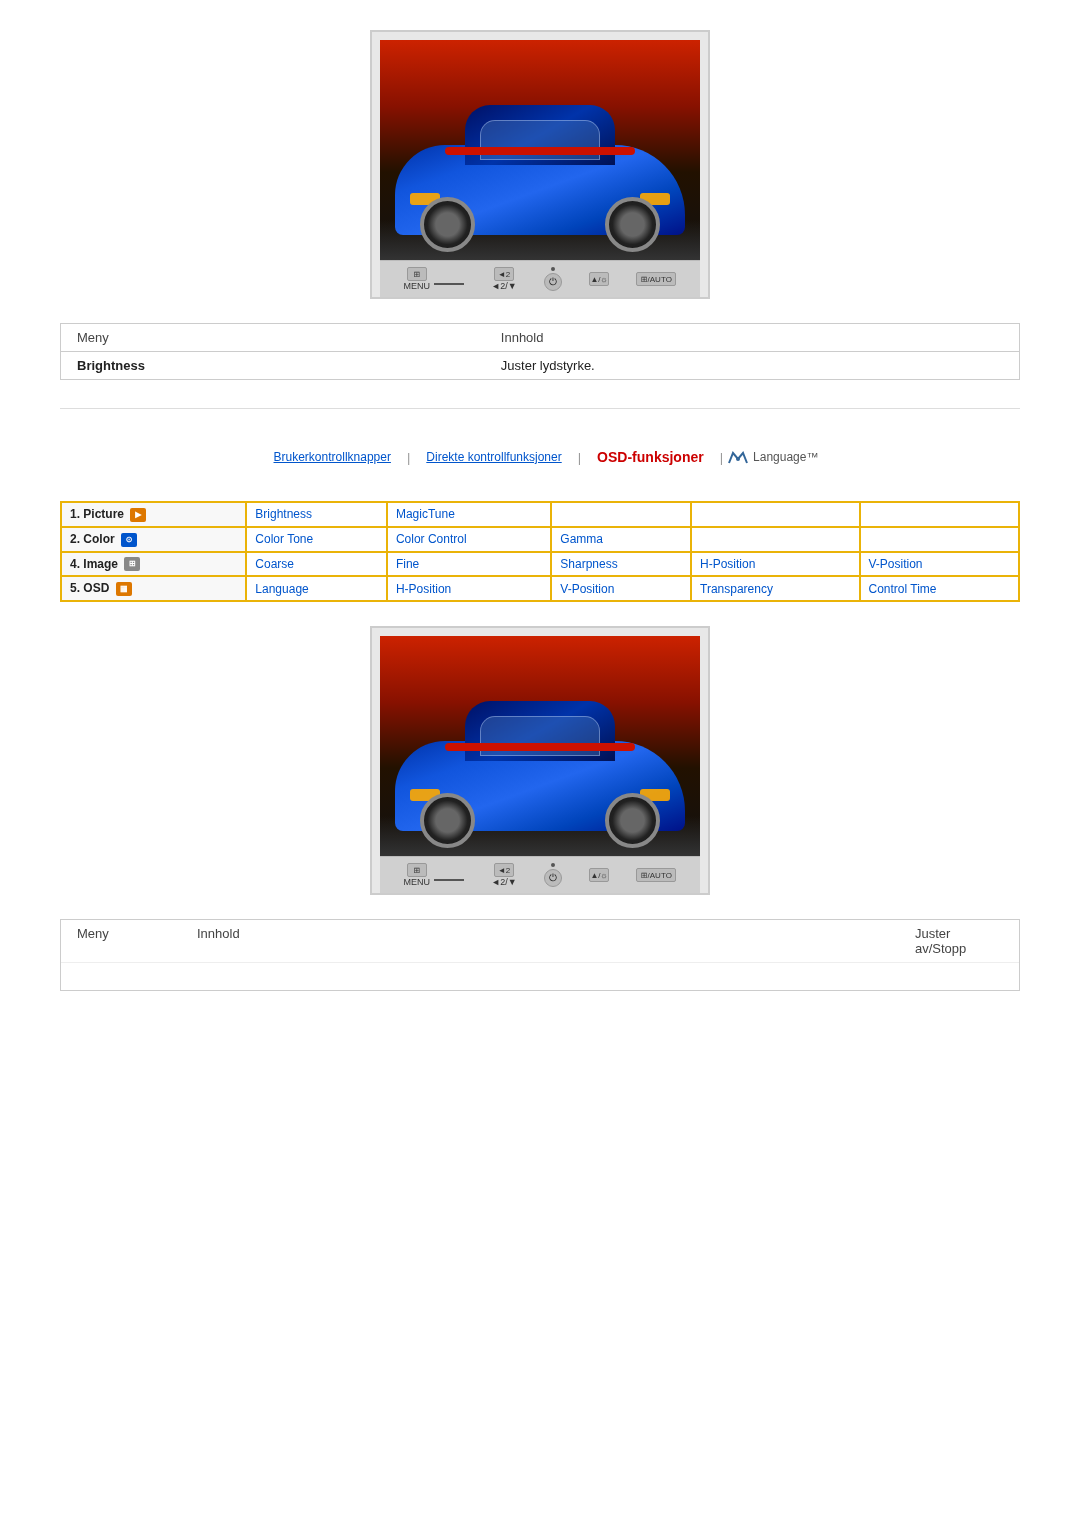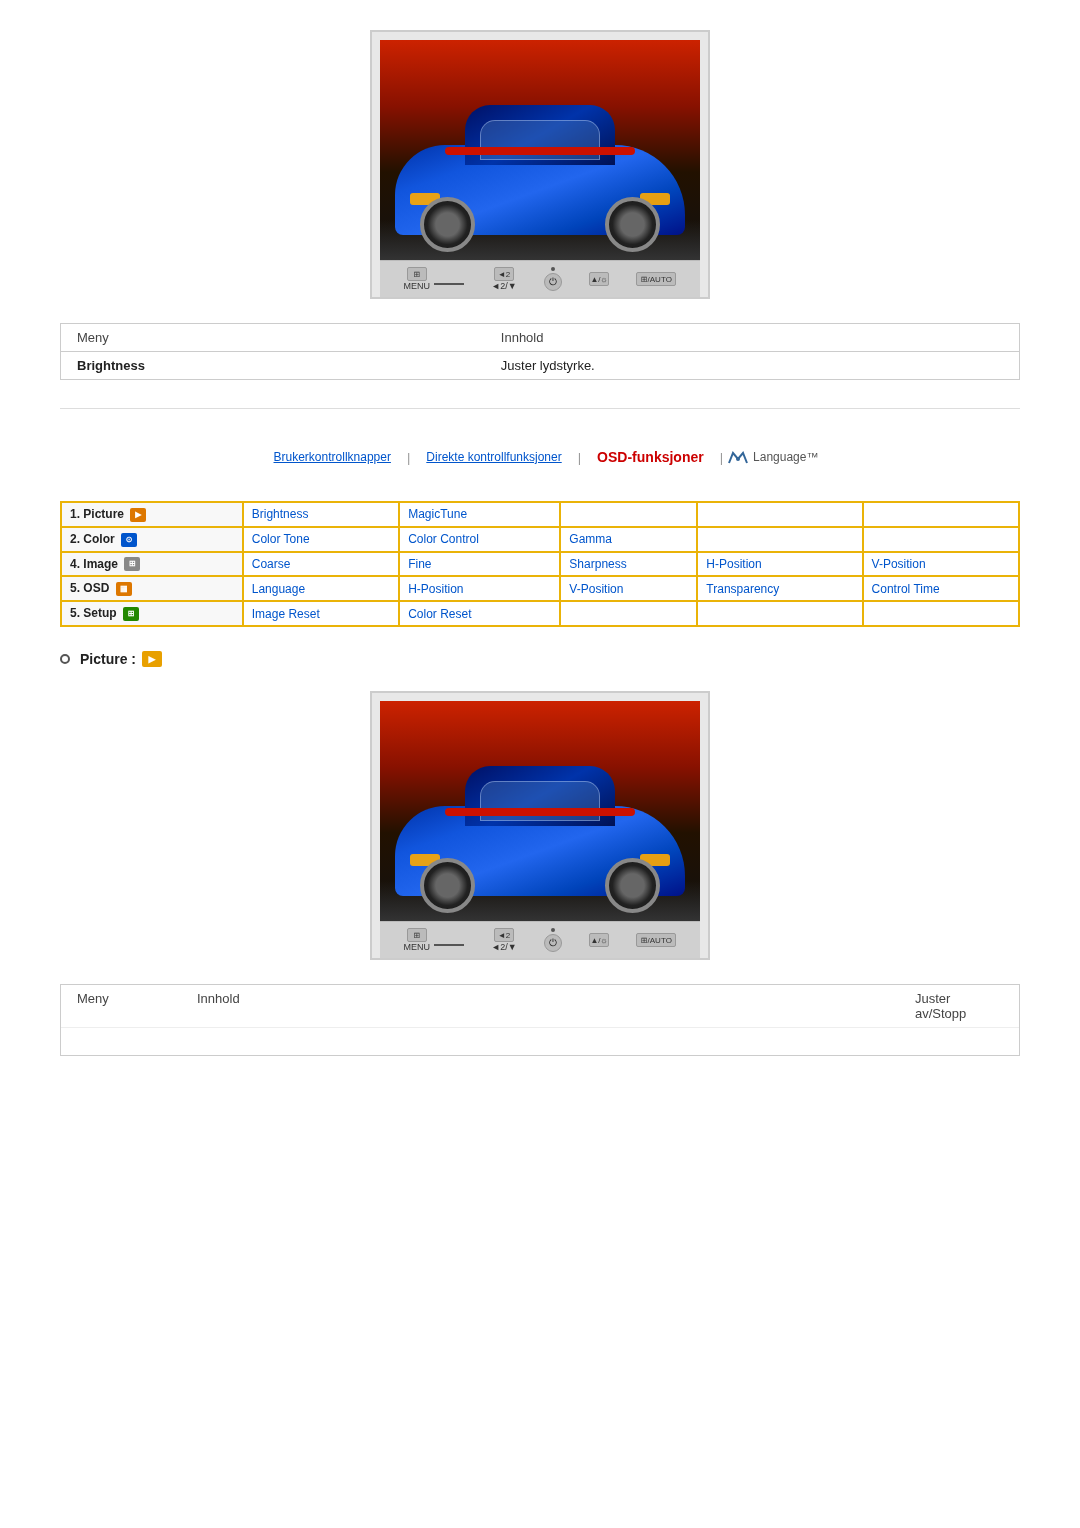--- a/index.html
+++ b/index.html
@@ -352,40 +352,24 @@
           <span>5. OSD</span>
           <span class="menu-icon orange">▦</span>
         </td>
         <td class="sub-item">Language</td>
         <td class="sub-item">H-Position</td>
         <td class="sub-item">V-Position</td>
         <td class="sub-item">Transparency</td>
         <td class="sub-item">Control Time</td>
       </tr>
 
-      <tr>
-        <td class="menu-cell">
-          <span>5. Setup</span>
-          <span class="menu-icon green">⊞</span>
-        </td>
-        <td class="sub-item">Image Reset</td>
-        <td class="sub-item">Color Reset</td>
-        <td></td>
-        <td></td>
-        <td></td>
-      </tr>
 
     </tbody>
   </table>
 
-  <div class="picture-heading">
-    <span class="circle-bullet"></span>
-    <span>Picture :</span>
-    <span class="picture-icon">▶</span>
-  </div>
 
   <div class="monitor-container">
     <div class="monitor-frame">
       <div class="monitor-screen">
 
         <div style="width:100%;height:100%;position:relative;overflow:hidden;">
           <div style="position:absolute;inset:0;background:linear-gradient(180deg,#cc2200 0%,#881100 30%,#221100 60%,#111 100%);"></div>
           <div style="position:absolute;bottom:0;left:0;right:0;height:40px;background:linear-gradient(0deg,#333,transparent);"></div>
           <div style="position:absolute;bottom:25px;left:50%;transform:translateX(-50%);width:290px;height:90px;background:linear-gradient(160deg,#0033aa,#1155dd,#2266ee,#0044bb,#001188);border-radius:50px 70px 8px 8px;"></div>
           <div style="position:absolute;bottom:95px;left:50%;transform:translateX(-50%);width:150px;height:60px;background:linear-gradient(150deg,#001166,#0033aa,#001155);border-radius:25px 25px 0 0;"></div>

